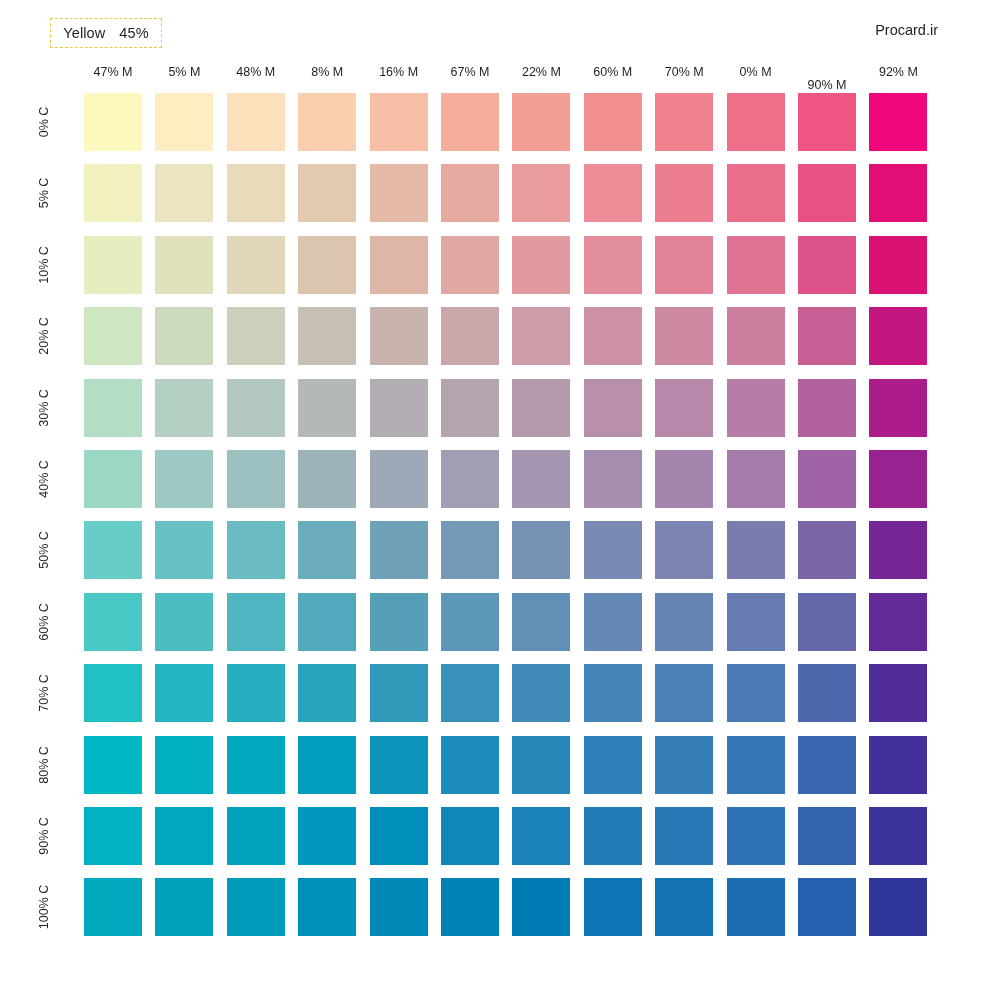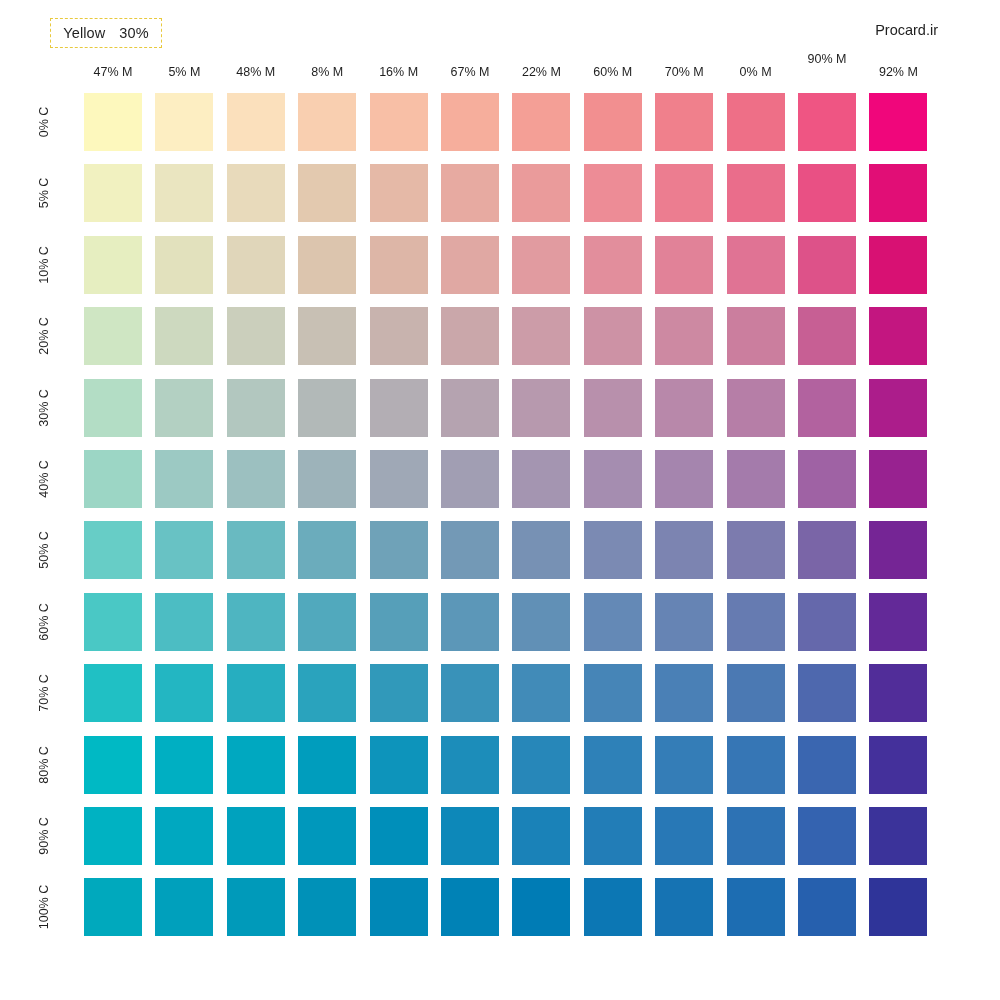--- a/index.html
+++ b/index.html
@@ -93,37 +93,37 @@
     position: absolute;
     box-sizing: border-box;
   }
 </style>
 </head>
 <body>
 
 <div class="header">
   <div class="yellow-badge">
     <span class="bk-label">Yellow</span>
-    <span class="bk-value">30%</span>
+    <span class="bk-value">45%</span>
   </div>
   <div class="brand">Procard.ir</div>
 </div>
 
 <div class="chart" id="chart-root">
     <div class="col-head" style="left: 74px; top: 62px; width: 78px;">47% M</div>
     <div class="col-head" style="left: 145.4px; top: 62px; width: 78px;">5% M</div>
     <div class="col-head" style="left: 216.8px; top: 62px; width: 78px;">48% M</div>
     <div class="col-head" style="left: 288.2px; top: 62px; width: 78px;">8% M</div>
     <div class="col-head" style="left: 359.6px; top: 62px; width: 78px;">16% M</div>
     <div class="col-head" style="left: 431px; top: 62px; width: 78px;">67% M</div>
     <div class="col-head" style="left: 502.4px; top: 62px; width: 78px;">22% M</div>
     <div class="col-head" style="left: 573.8px; top: 62px; width: 78px;">60% M</div>
     <div class="col-head" style="left: 645.2px; top: 62px; width: 78px;">70% M</div>
     <div class="col-head" style="left: 716.6px; top: 62px; width: 78px;">0% M</div>
-    <div class="col-head" style="left: 788px; top: 49px; width: 78px;">90% M</div>
+    <div class="col-head" style="left: 788px; top: 75px; width: 78px;">90% M</div>
     <div class="col-head" style="left: 859.4px; top: 62px; width: 78px;">92% M</div>
     <div class="row-head" style="left: 13px; top: 113px;">0% C</div>
     <div class="row-head" style="left: 13px; top: 184.4px;">5% C</div>
     <div class="row-head" style="left: 13px; top: 255.8px;">10% C</div>
     <div class="row-head" style="left: 13px; top: 327.2px;">20% C</div>
     <div class="row-head" style="left: 13px; top: 398.6px;">30% C</div>
     <div class="row-head" style="left: 13px; top: 470px;">40% C</div>
     <div class="row-head" style="left: 13px; top: 541.4px;">50% C</div>
     <div class="row-head" style="left: 13px; top: 612.8px;">60% C</div>
     <div class="row-head" style="left: 13px; top: 684.2px;">70% C</div>

